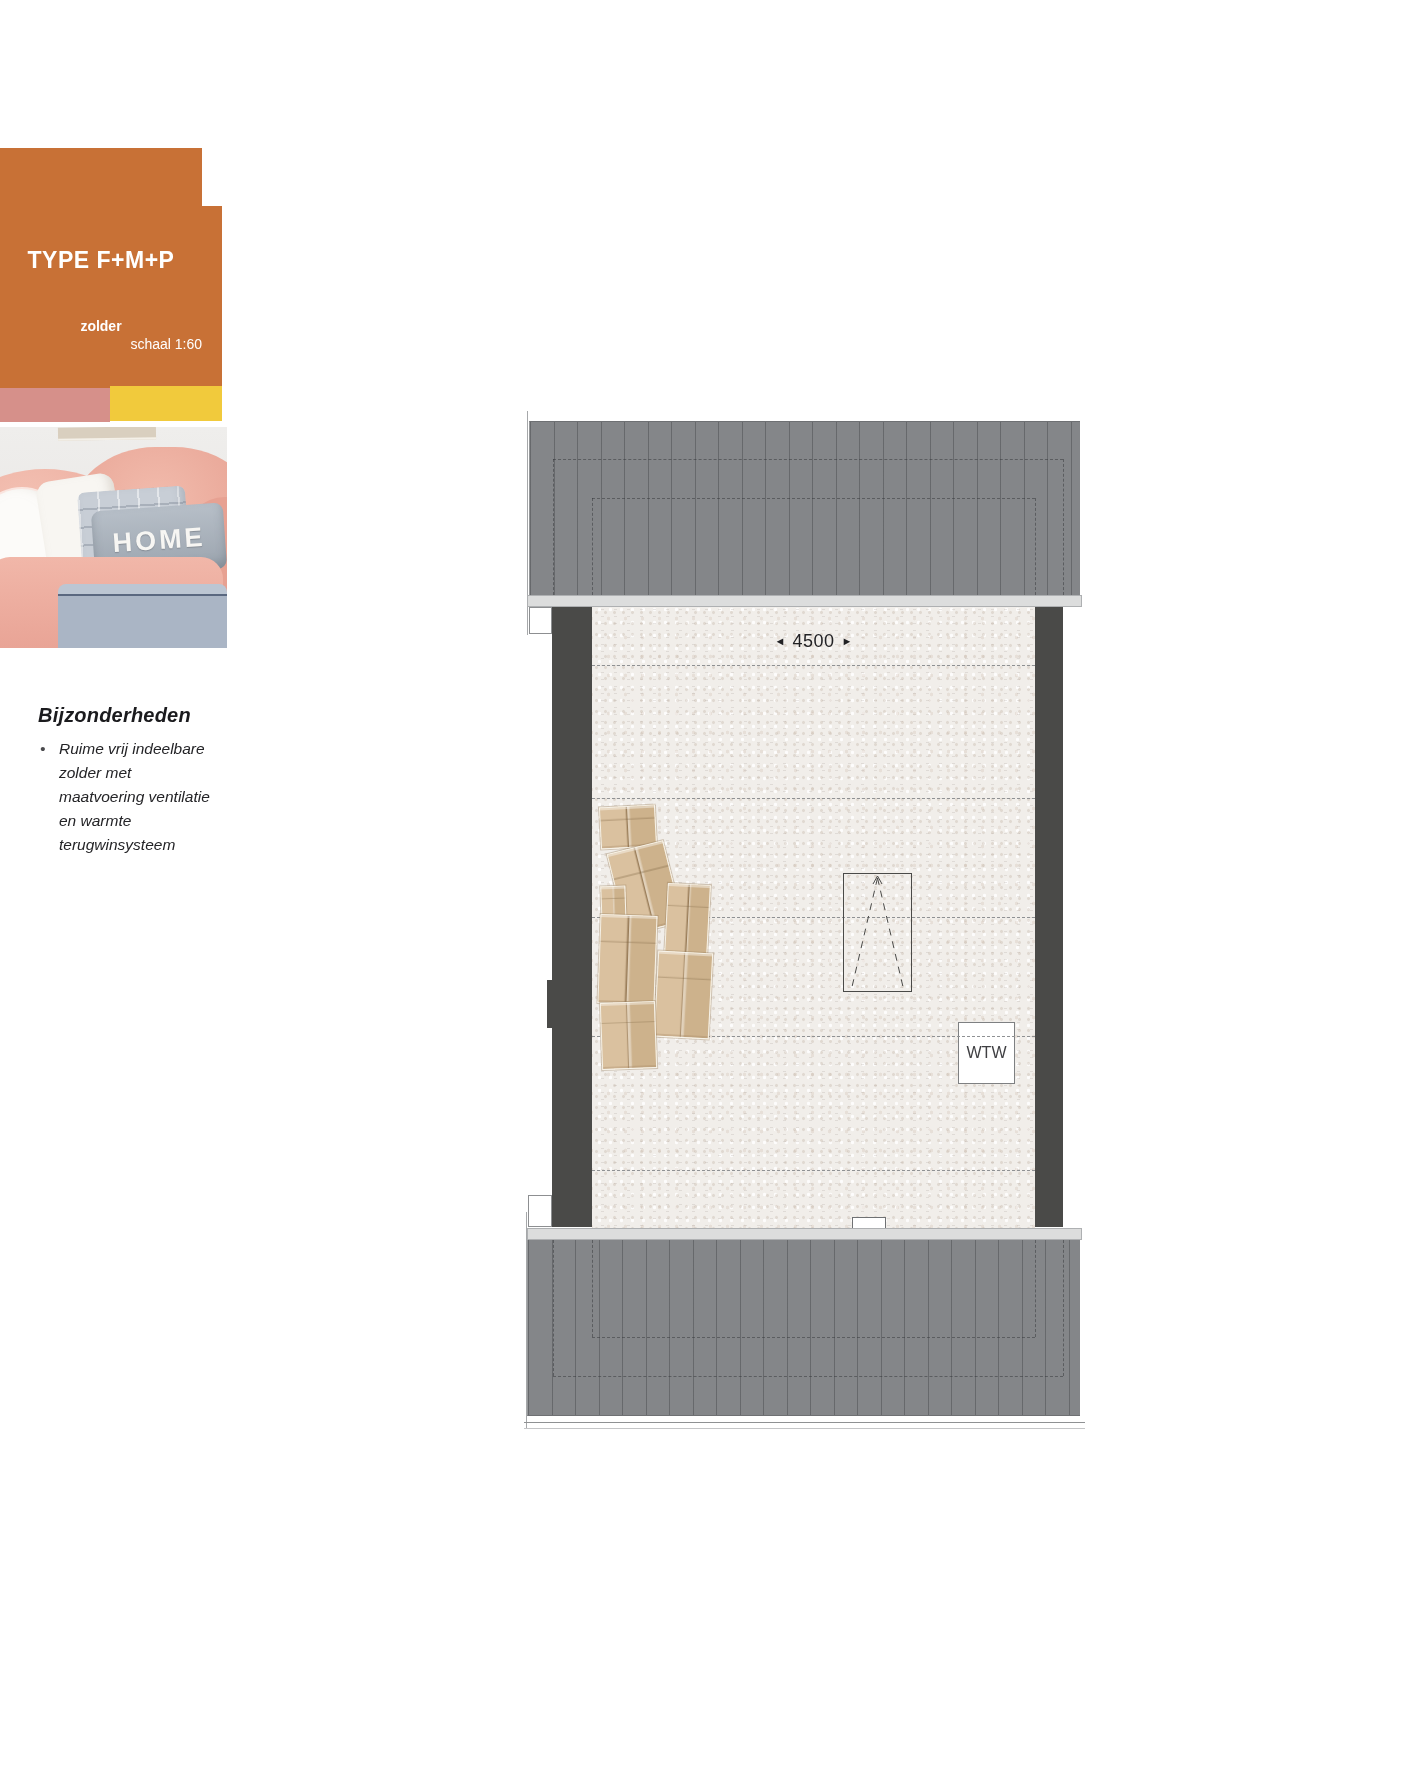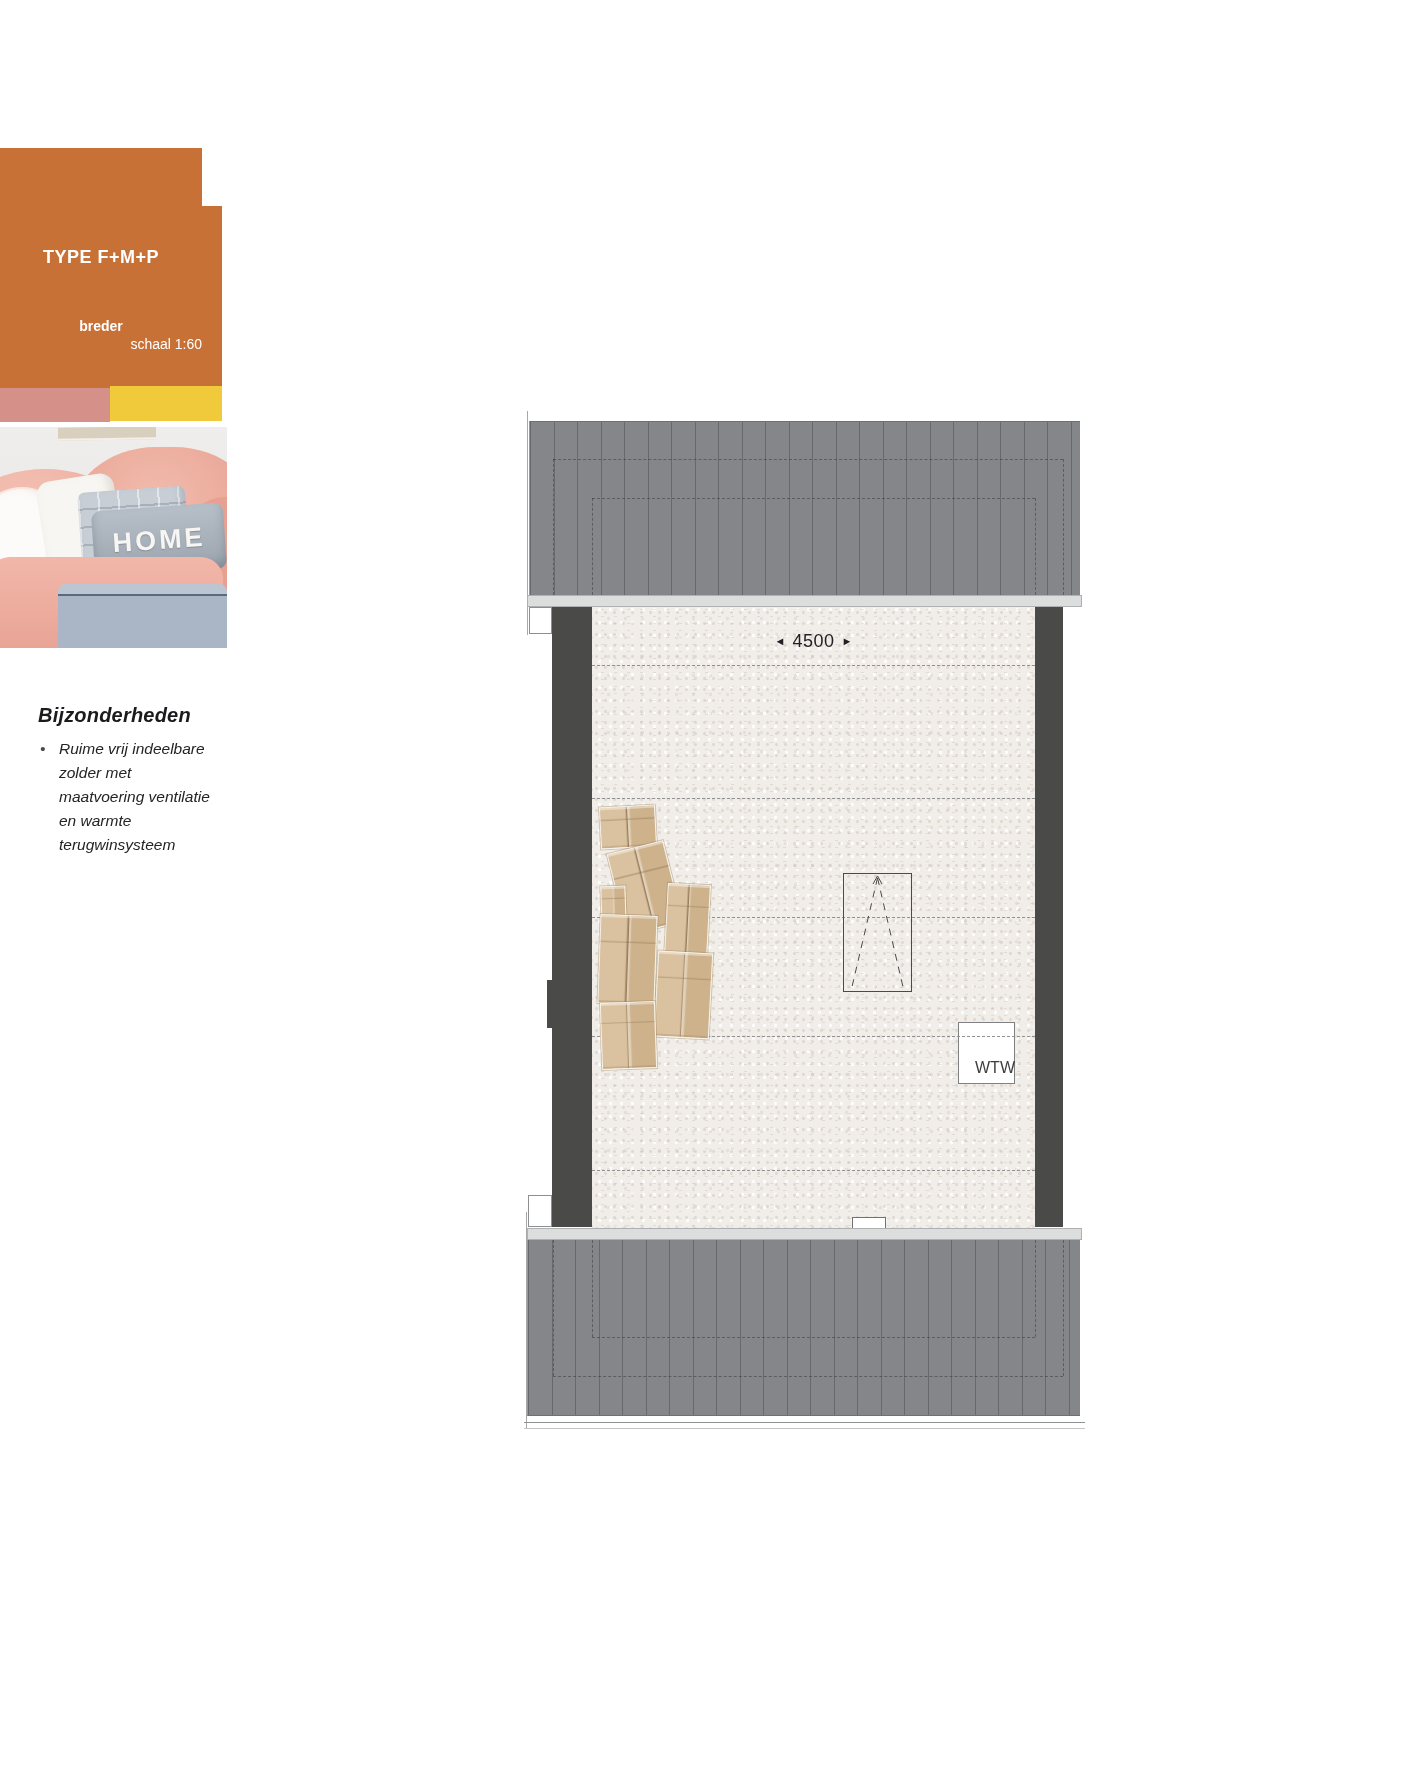--- a/index.html
+++ b/index.html
@@ -10,21 +10,21 @@
   }
   .abs { position:absolute; }
 
   
   .orange-block {
     left:0; top:148px; width:222px; height:241px; background:#C87136;
     clip-path:polygon(0 0,202px 0,202px 58px,222px 58px,222px 241px,0 241px);
   }
   .type-title {
     position:absolute; top:99px; left:0; width:202px; text-align:center;
-    color:#fff; font-size:18px; font-weight:700; letter-spacing:0.5px;
+    color:#fff; font-size:23px; font-weight:700; letter-spacing:0.5px;
   }
   .floor-label { position:absolute; top:170px; left:0; width:202px; text-align:center;
     color:#fff; font-size:14px; font-weight:700; }
   .scale-label { position:absolute; top:188px; left:0; width:202px; text-align:right;
     color:#fff; font-size:14px; }
   .swatch-pink   { left:0; top:388px; width:110px; height:34px; background:#D6908A; }
   .swatch-yellow { left:110px; top:386px; width:112px; height:35px; background:#F1CA3C; }
 
   
   .photo { left:0; top:427px; width:227px; height:221px; overflow:hidden;
@@ -96,21 +96,21 @@
       radial-gradient(rgba(208,190,176,.30) 1.4px, transparent 2px),
       radial-gradient(rgba(255,255,255,.85) 1.2px, transparent 1.8px);
     background-size:9px 11px, 13px 7px, 17px 19px, 11px 13px;
     background-position:0 0, 4px 6px, 8px 2px, 2px 9px;
   }
   .floor-dash { left:592px; width:443px; height:0; border-top:1px dashed #8f9193; }
   .dim { left:592px; top:631px; width:443px; text-align:center; color:#222225; }
   .dim .num { font-size:18px; letter-spacing:0.5px; }
   .dim .arr { font-size:11px; vertical-align:2px; padding:0 7px; }
   .wtw-box { left:958px; top:1022px; width:57px; height:62px; background:#fff; border:1px solid #7e8082; }
-  .wtw-label { left:958px; top:1044px; width:57px; text-align:right; font-size:16px; color:#3f3f42;margin-top:15px; }
+  .wtw-label { left:958px; top:1044px; width:57px; text-align:center; font-size:16px; color:#3f3f42; }
   .white-box { background:#fff; border:1px solid #8d8f91; }
   .box-tl { left:529px; top:607px; width:23px; height:27px; }
   .box-bl { left:528px; top:1195px; width:24px; height:32px; }
   .notch-bottom { left:852px; top:1217px; width:34px; height:22px; background:#fff; border:1px solid #6f7173; }
   .fascia { background:#a6a8aa; width:1px; }
   .fascia-top { left:527px; top:411px; height:224px; }
   .fascia-bottom { left:526px; top:1212px; height:217px; }
   .eave-1 { left:524px; top:1422px; width:561px; height:1px; background:#8f9193; }
   .eave-2 { left:524px; top:1428px; width:561px; height:1px; background:#c4c5c7; }
   .fbox {
@@ -124,21 +124,21 @@
   }
   .stair-svg { left:843px; top:873px; }
 </style>
 </head>
 <body>
 
 <div class="page">
 
   <div class="abs orange-block">
     <div class="type-title">TYPE F+M+P</div>
-    <div class="floor-label">breder</div>
+    <div class="floor-label">zolder</div>
     <div class="scale-label">schaal 1:60</div>
   </div>
   <div class="abs swatch-pink"></div>
   <div class="abs swatch-yellow"></div>
 
   <div class="abs photo">
     <div class="ph-frame"></div>
     <div class="ph-back-l"></div>
     <div class="ph-back-r"></div>
     <div class="ph-arm"></div>

